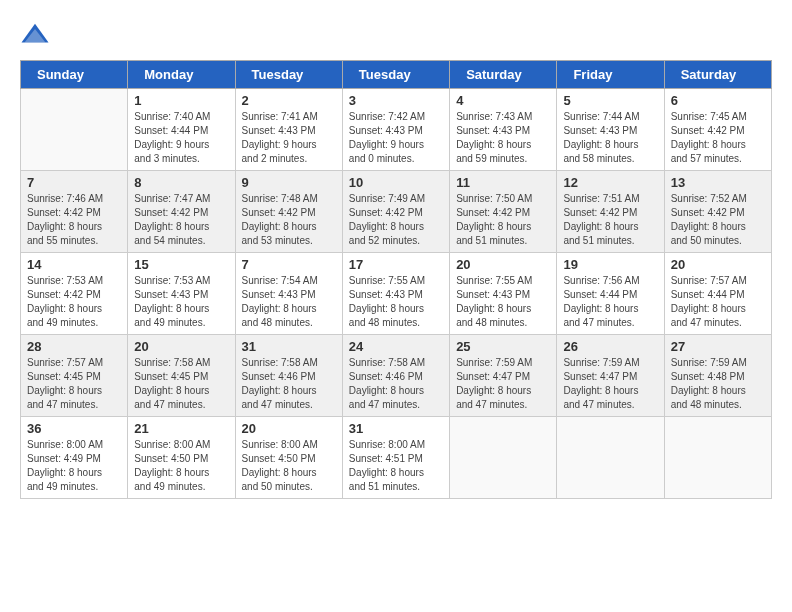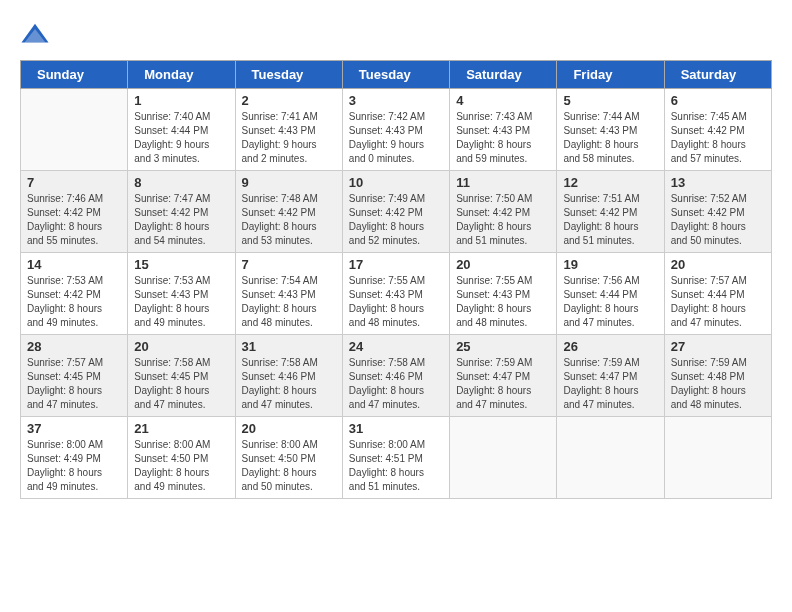--- a/index.html
+++ b/index.html
@@ -232,21 +232,21 @@
           <span class="day-num">26</span>
           <div class="day-info">Sunrise: 7:59 AM<br>Sunset: 4:47 PM<br>Daylight: 8 hours and 47 minutes.</div>
         </td>
         <td>
           <span class="day-num">27</span>
           <div class="day-info">Sunrise: 7:59 AM<br>Sunset: 4:48 PM<br>Daylight: 8 hours and 48 minutes.</div>
         </td>
       </tr>
       <tr>
         <td>
-          <span class="day-num">37</span>
+          <span class="day-num">36</span>
           <div class="day-info">Sunrise: 8:00 AM<br>Sunset: 4:49 PM<br>Daylight: 8 hours and 49 minutes.</div>
         </td>
         <td>
           <span class="day-num">21</span>
           <div class="day-info">Sunrise: 8:00 AM<br>Sunset: 4:50 PM<br>Daylight: 8 hours and 49 minutes.</div>
         </td>
         <td>
           <span class="day-num">20</span>
           <div class="day-info">Sunrise: 8:00 AM<br>Sunset: 4:50 PM<br>Daylight: 8 hours and 50 minutes.</div>
         </td>

